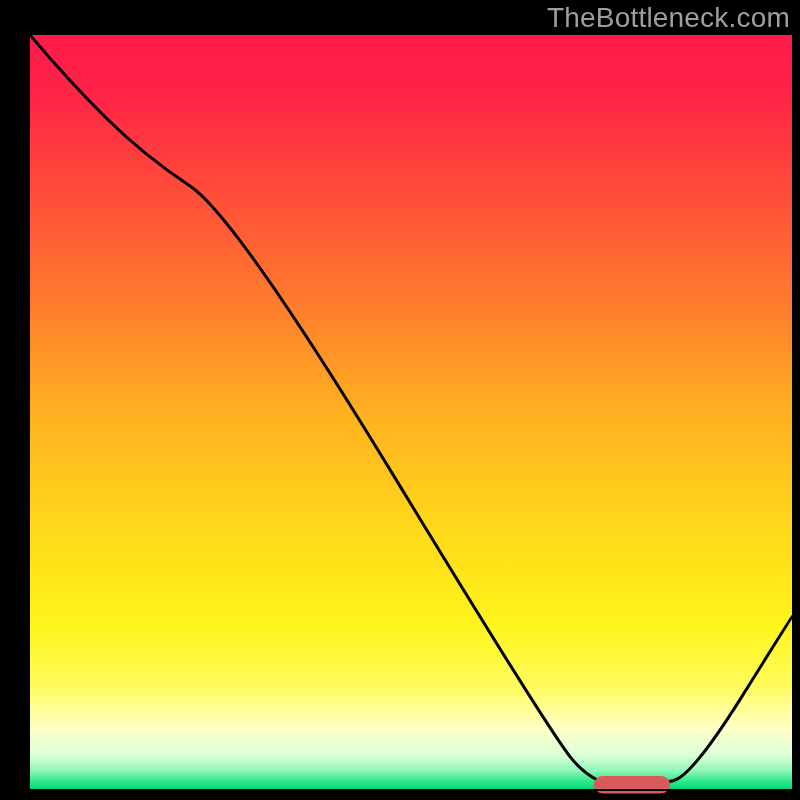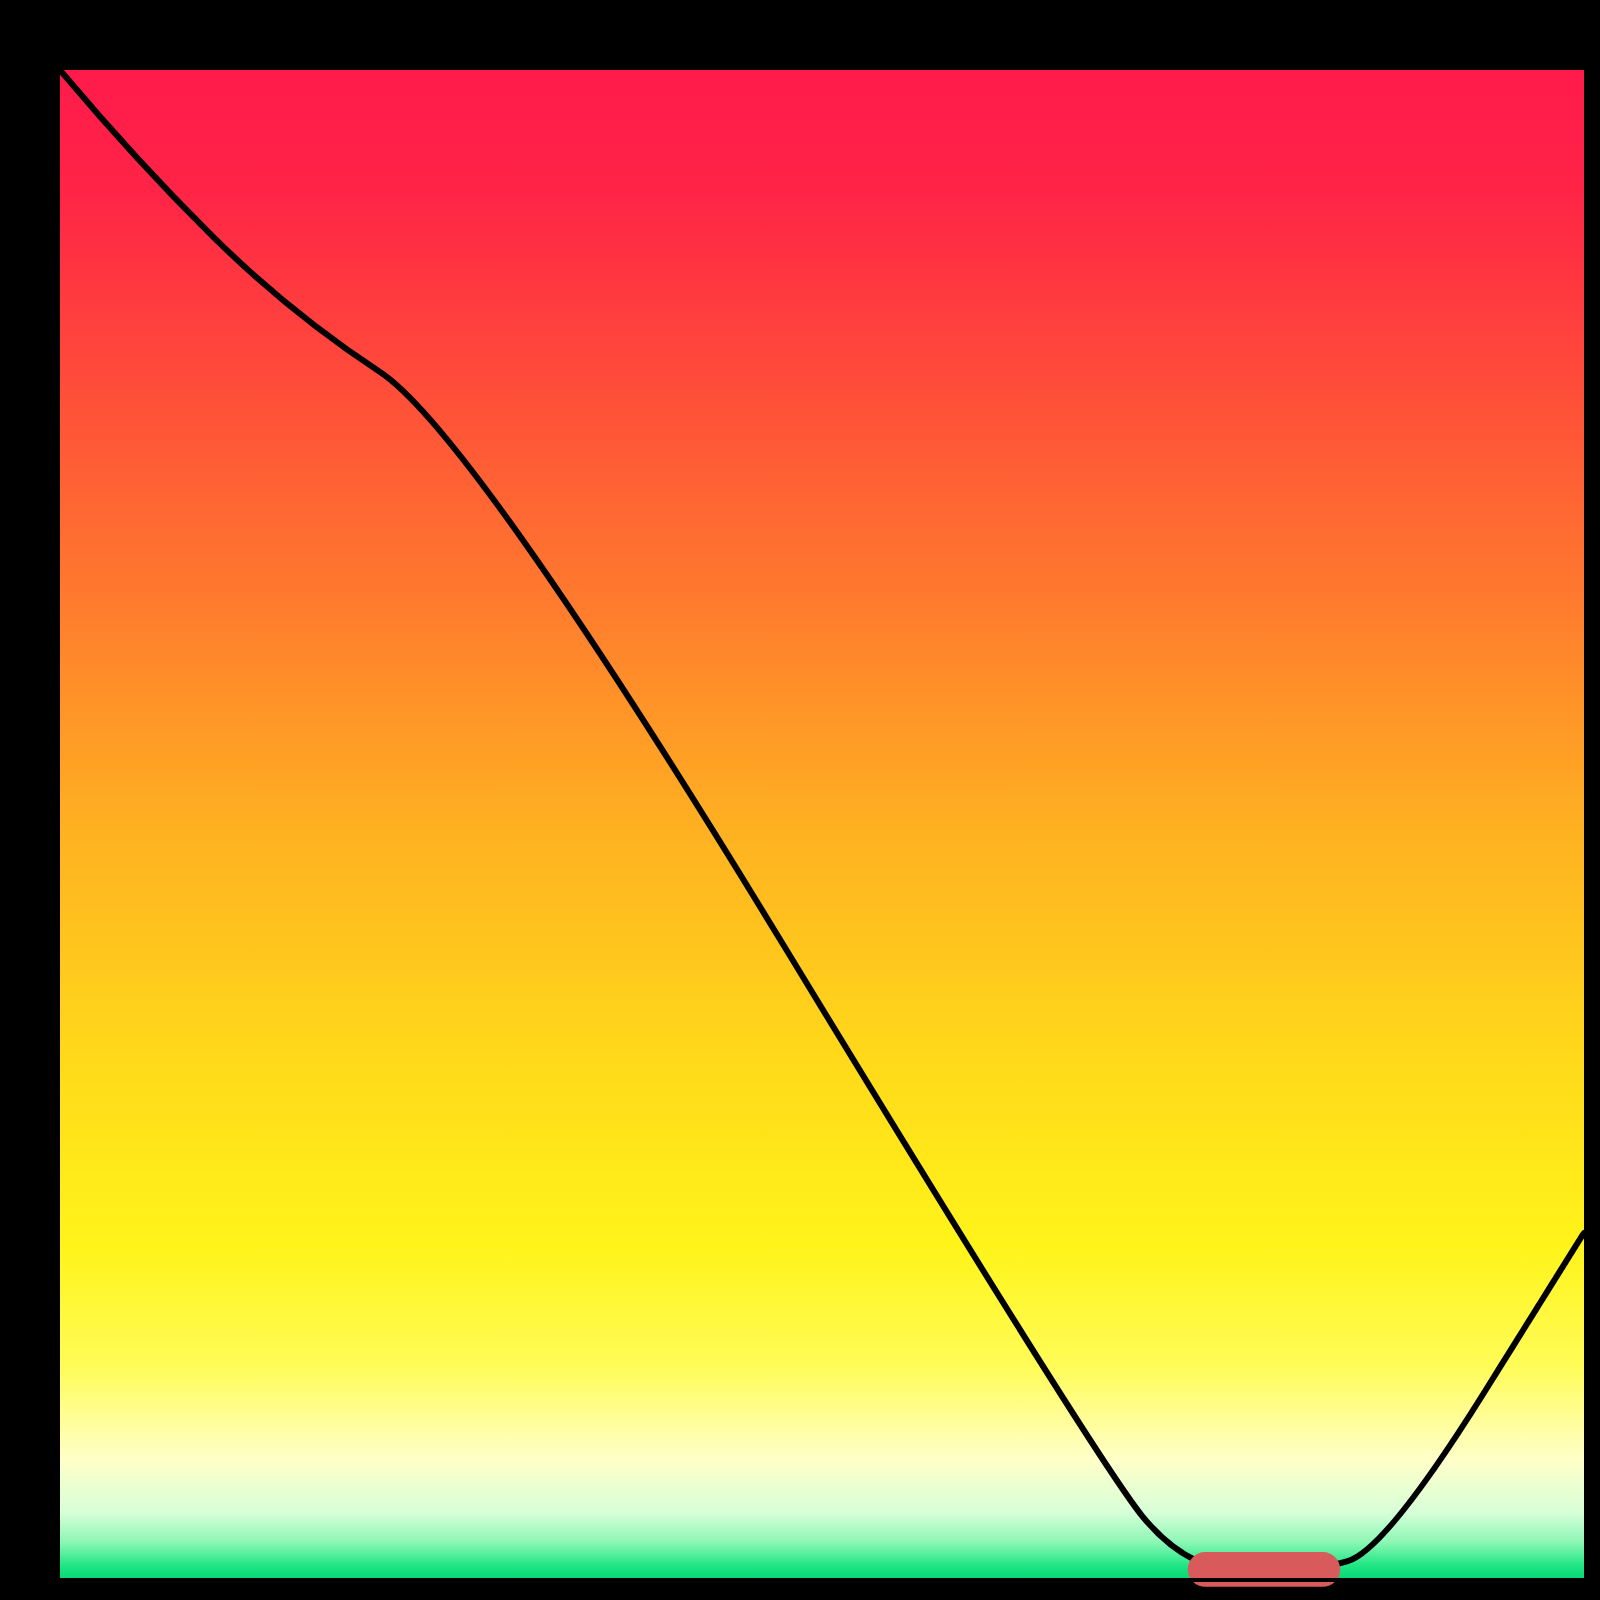--- a/index.html
+++ b/index.html
@@ -29,20 +29,21 @@
   svg.chart {
     position: absolute;
     top: 0;
     left: 0;
   }
 </style>
 </head>
 <body>
 <div class="container">
 
+<div class="watermark">TheBottleneck.com</div>
 
 <svg class="chart" width="800" height="800">
   <defs>
     <linearGradient id="bg-grad" x1="0" y1="0" x2="0" y2="1">
           <stop offset="0%" stop-color="#ff1a4b"></stop>
           <stop offset="8%" stop-color="#ff2446"></stop>
           <stop offset="20%" stop-color="#ff4a3a"></stop>
           <stop offset="35%" stop-color="#ff7a2e"></stop>
           <stop offset="50%" stop-color="#ffb021"></stop>
           <stop offset="65%" stop-color="#ffd81a"></stop>

